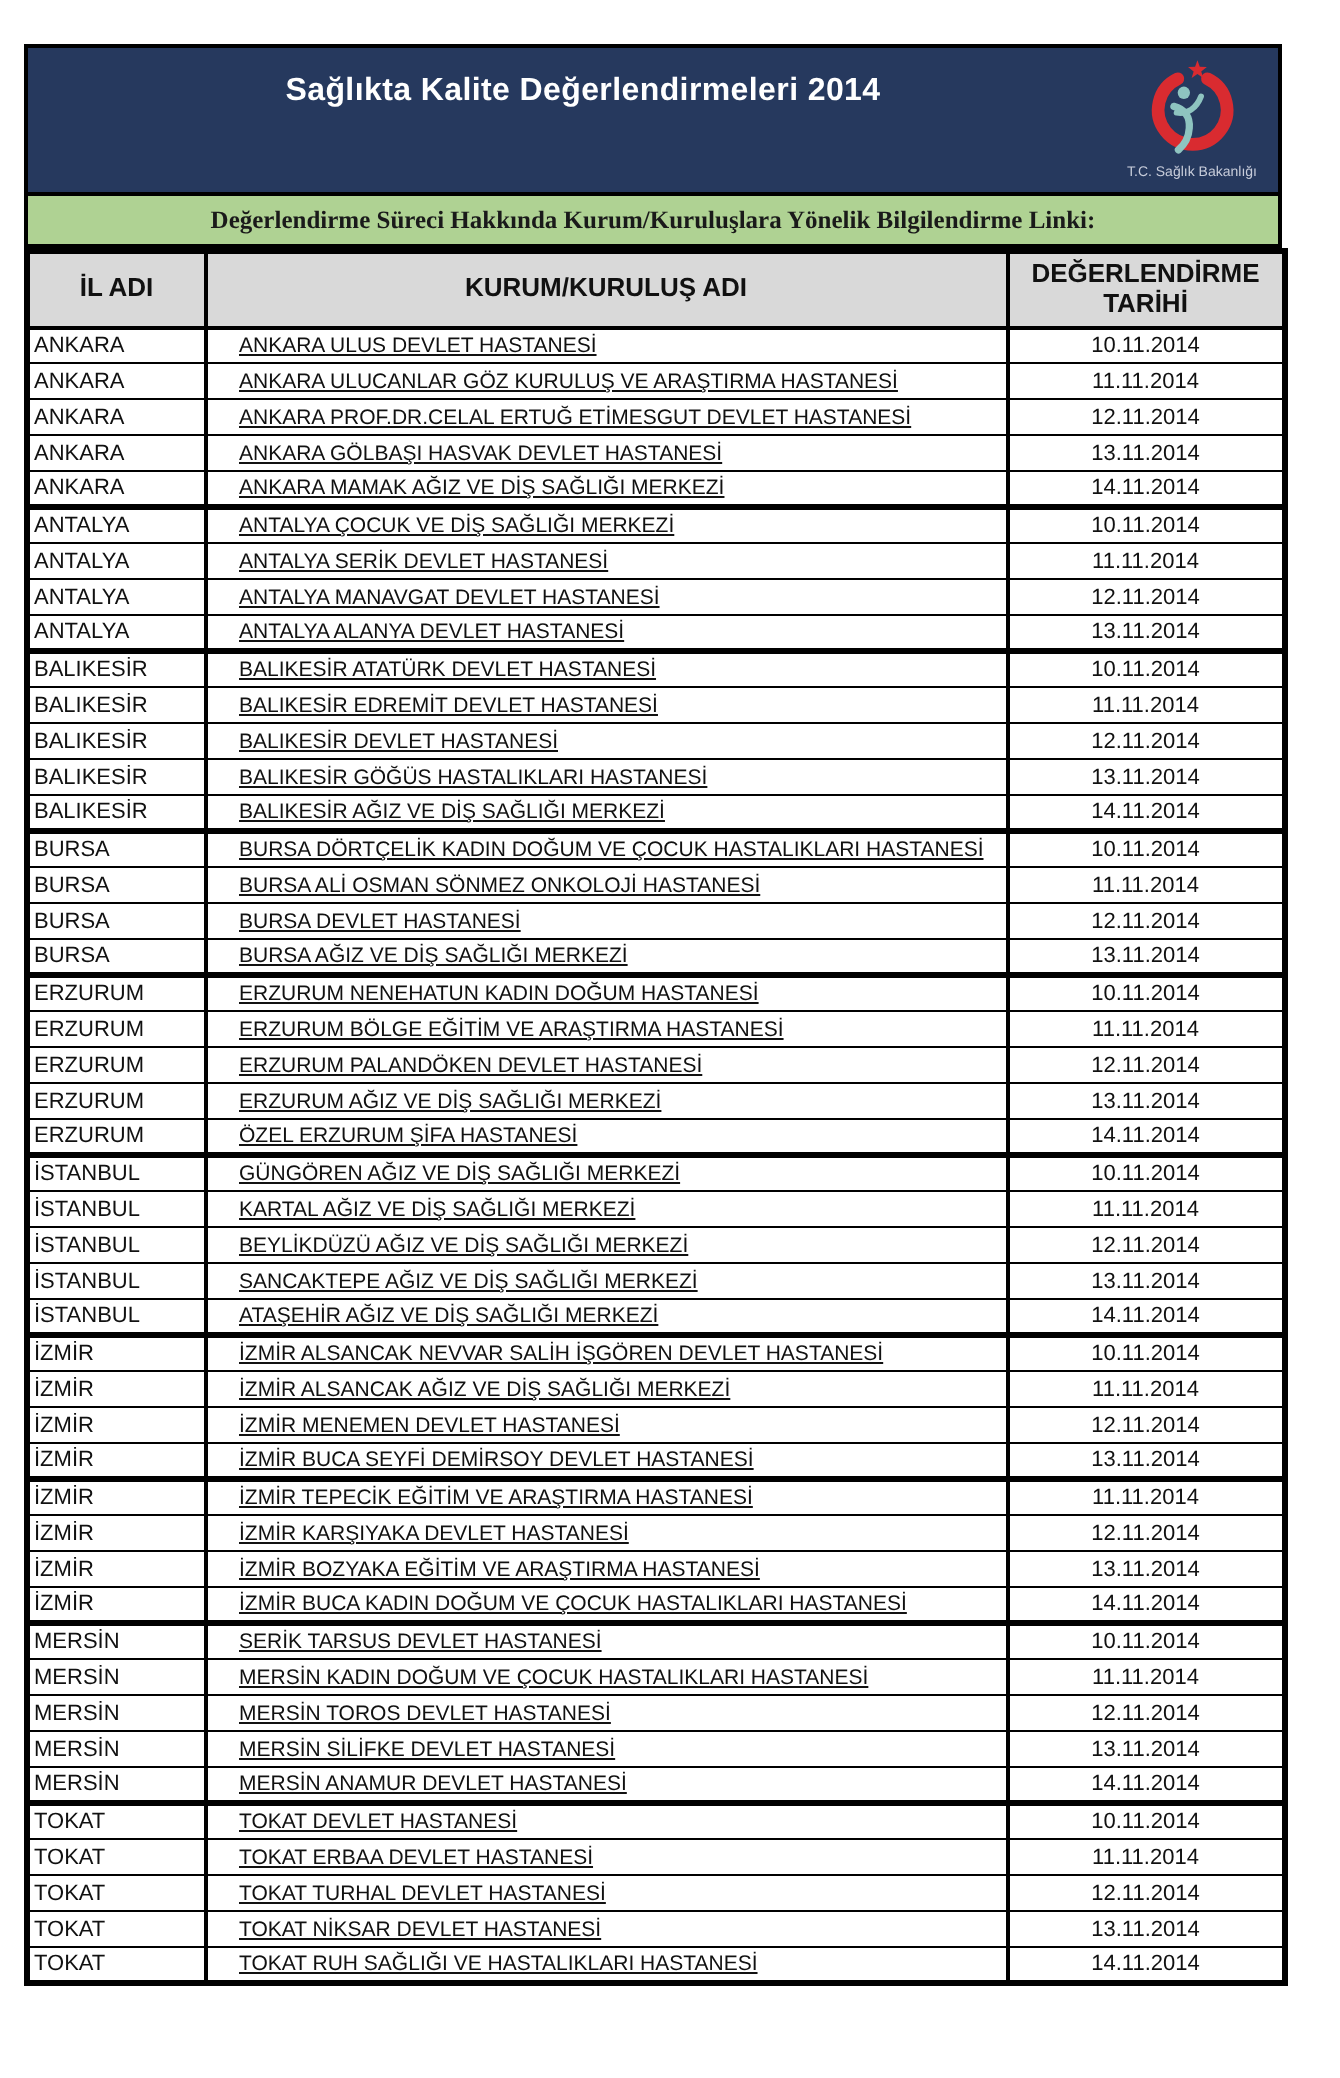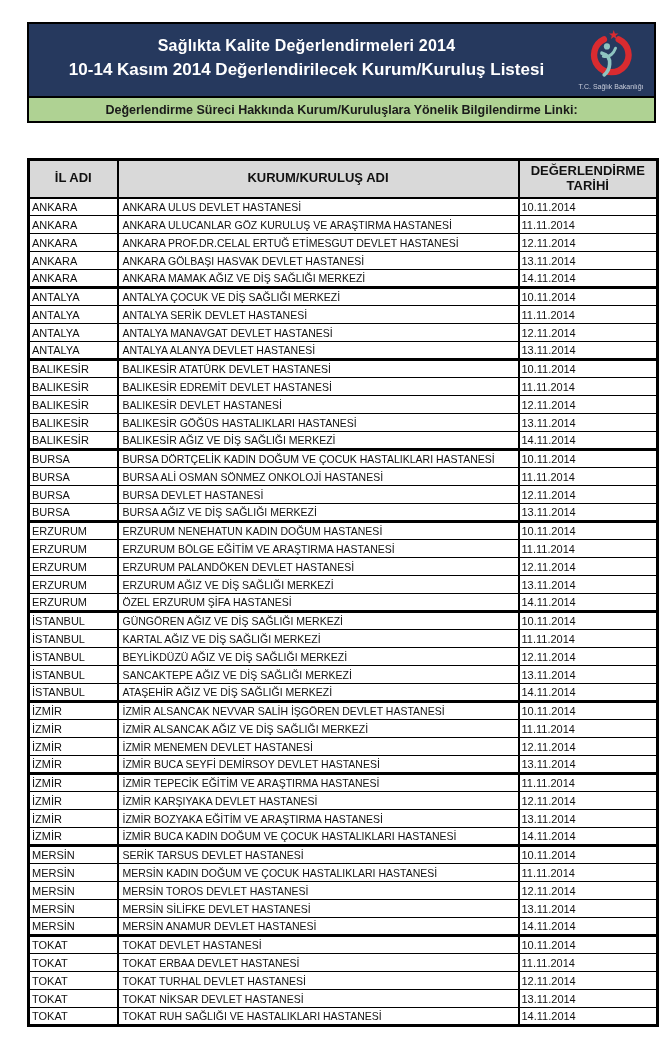--- a/index.html
+++ b/index.html
@@ -10,21 +10,21 @@
   }
   .page {
     position: relative;
     width: 670px;
     height: 1039px;
     background: #ffffff;
     overflow: hidden;
   }
   .doc {
     position: absolute;
-    left: 27px;
+    left: 12px;
     top: 22px;
     width: 629px;
   }
   
   .header-band {
     position: relative;
     box-sizing: border-box;
     background: #26395e;
     border: 2px solid #000000;
     height: 76px;
@@ -63,40 +63,40 @@
     white-space: nowrap;
   }
   
   .infobar {
     box-sizing: border-box;
     background: #afd293;
     border: 2px solid #000000;
     border-top: none;
     text-align: center;
     padding: 5px 4px 4px 4px;
+    font-family: Liberation Serif, serif;
   }
   .infobar-line1 {
     font-size: 12.5px;
     font-weight: bold;
     color: #1a1a1a;
   }
   .infobar-line2 {
     font-size: 10px;
     font-weight: bold;
     color: #1a1a1a;
     margin-top: 3px;
     letter-spacing: 0.1px;
   }
   
   table.kurum-table {
     border-collapse: collapse;
     table-layout: fixed;
     width: 629px;
     border: 3px solid #000000;
-    margin-top: 35px;
   }
   .kurum-table th {
     box-sizing: border-box;
     background: #d9d9d9;
     border: 2px solid #000000;
     font-size: 13px;
     font-weight: bold;
     color: #111;
     height: 38px;
     text-align: center;
@@ -111,33 +111,32 @@
     border-right-width: 2px;
     height: 18px;
     font-size: 11px;
     color: #111;
     vertical-align: middle;
     padding: 0 2px;
     white-space: nowrap;
     overflow: hidden;
   }
   .kurum-table td.td-il     { text-align: left; }
-  .kurum-table td.td-kurum  { text-align: left; padding-left: 4px; font-size: 10.5px; }
-  .kurum-table td.td-tarih  { }
+  .kurum-table td.td-kurum  { text-align: left; padding-left: 16px; font-size: 10.5px; text-decoration: underline; }
+  .kurum-table td.td-tarih  { text-align: center; }
   .kurum-table tr.block-start td { border-top: 3px solid #000000; }
 </style>
 </head>
 <body>
 
 <div class="page">
   <div class="doc">
 
     <div class="header-band">
       <div class="title-line1">Sağlıkta Kalite Değerlendirmeleri 2014</div>
-      <div class="title-line2">10-14 Kasım 2014 Değerlendirilecek Kurum/Kuruluş Listesi</div>
 
       <div class="logo">
         <svg width="58" height="54" viewBox="0 0 64 58">
 
           <path d="M 40.5 11.8 A 19 19 0 1 1 24.2 11.8" fill="none" stroke="#d92b30" stroke-width="7" stroke-linecap="round"></path>
 
           <polygon points="35,1.5 36.3,5.2 40.2,5.3 37.1,7.7 38.2,11.4 35,9.2 31.8,11.4 32.9,7.7 29.8,5.3 33.7,5.2" fill="#d92b30"></polygon>
 
           <circle cx="27.5" cy="19.5" r="3.4" fill="#8ec4c0"></circle>
           <path d="M 22 27 C 28 28.5 31 33 30.5 39 C 30.2 44 28 48 24.5 51" fill="none" stroke="#8ec4c0" stroke-width="4" stroke-linecap="round"></path>

